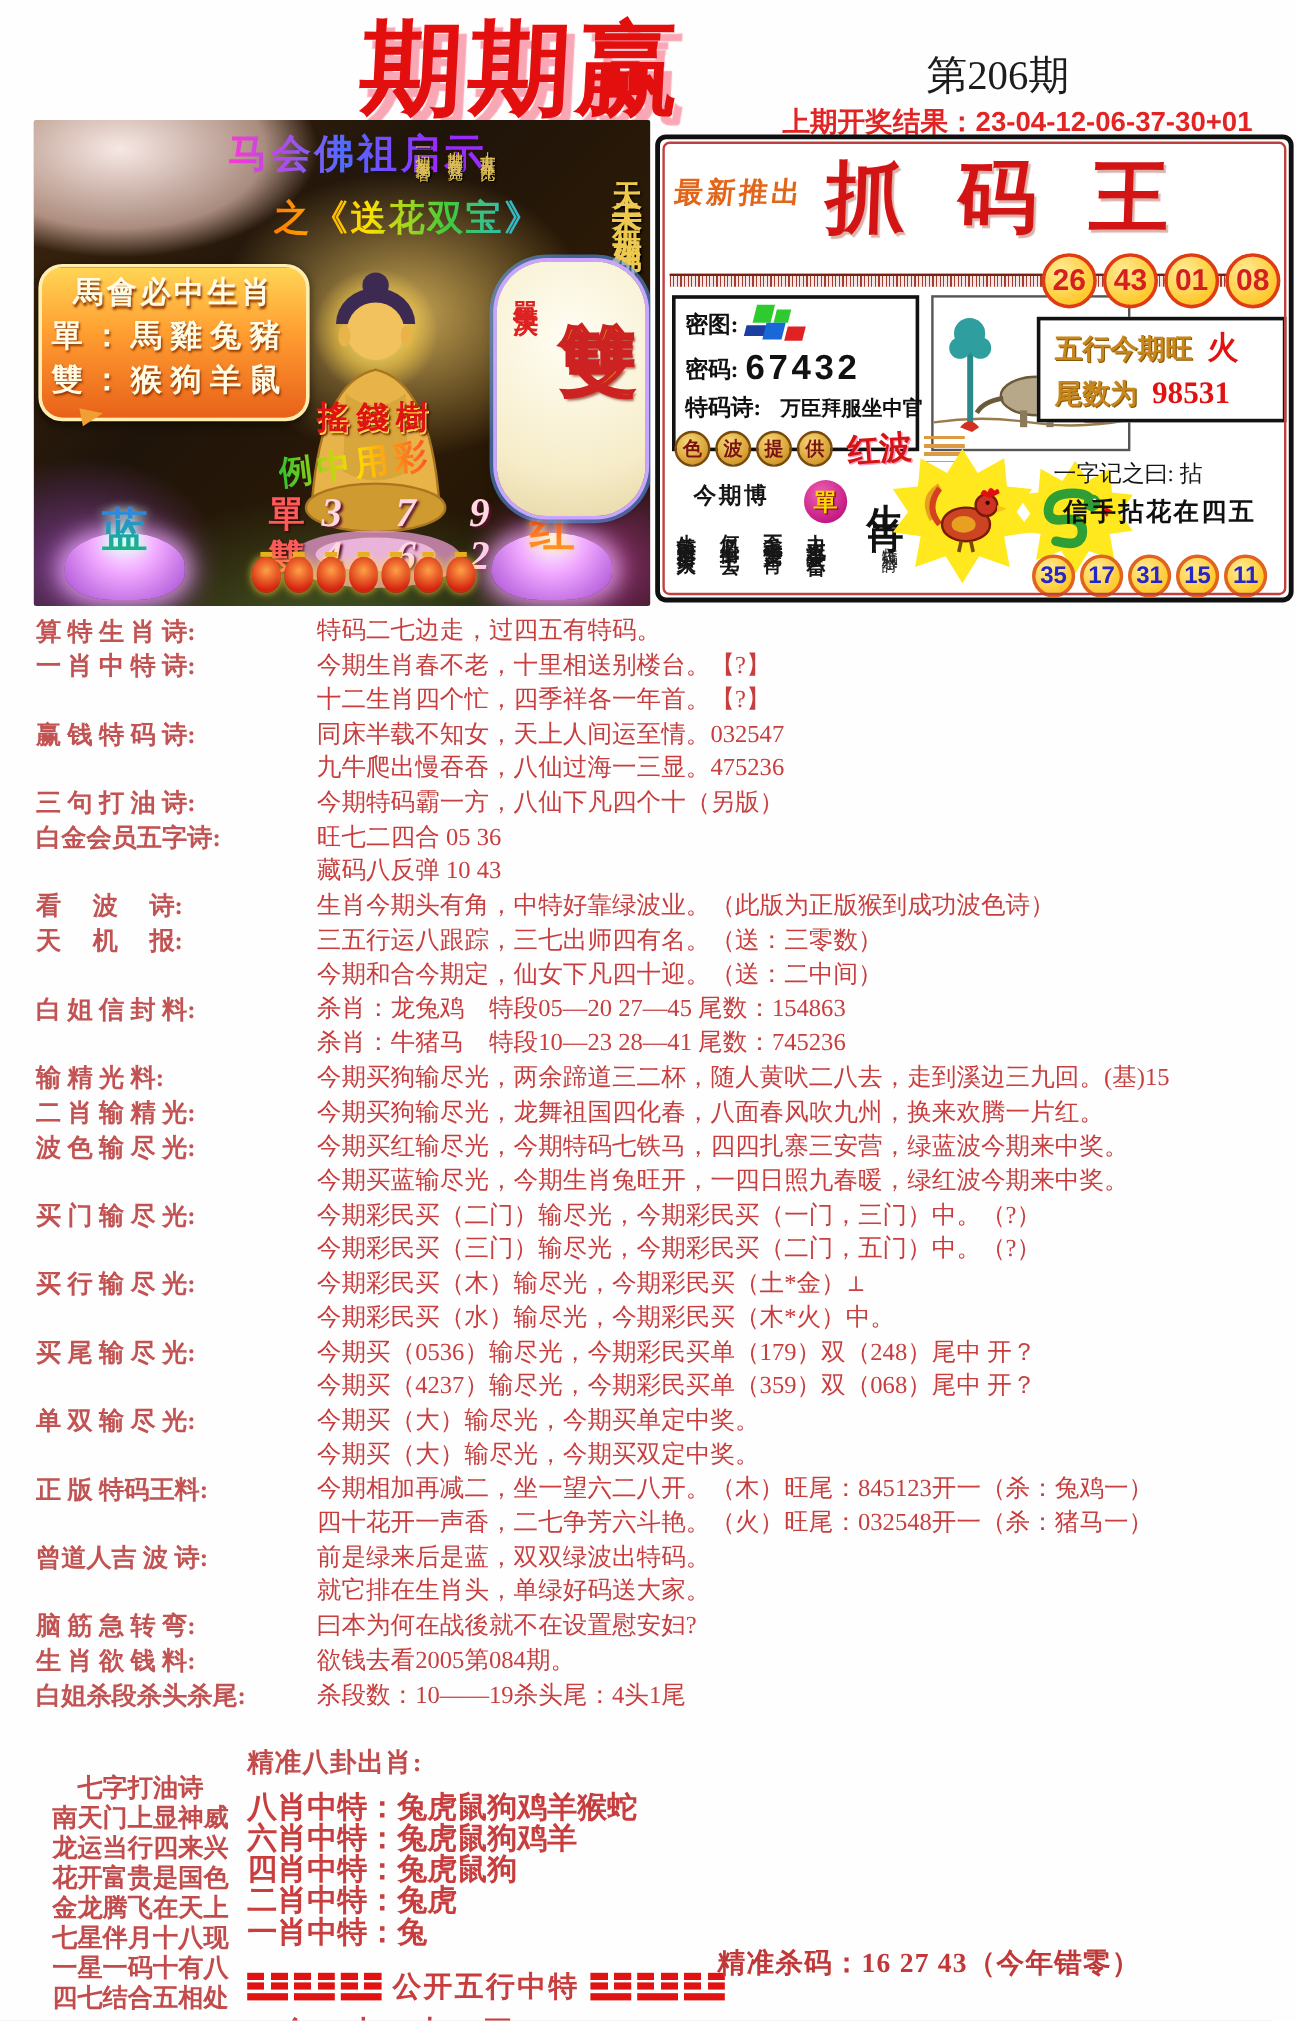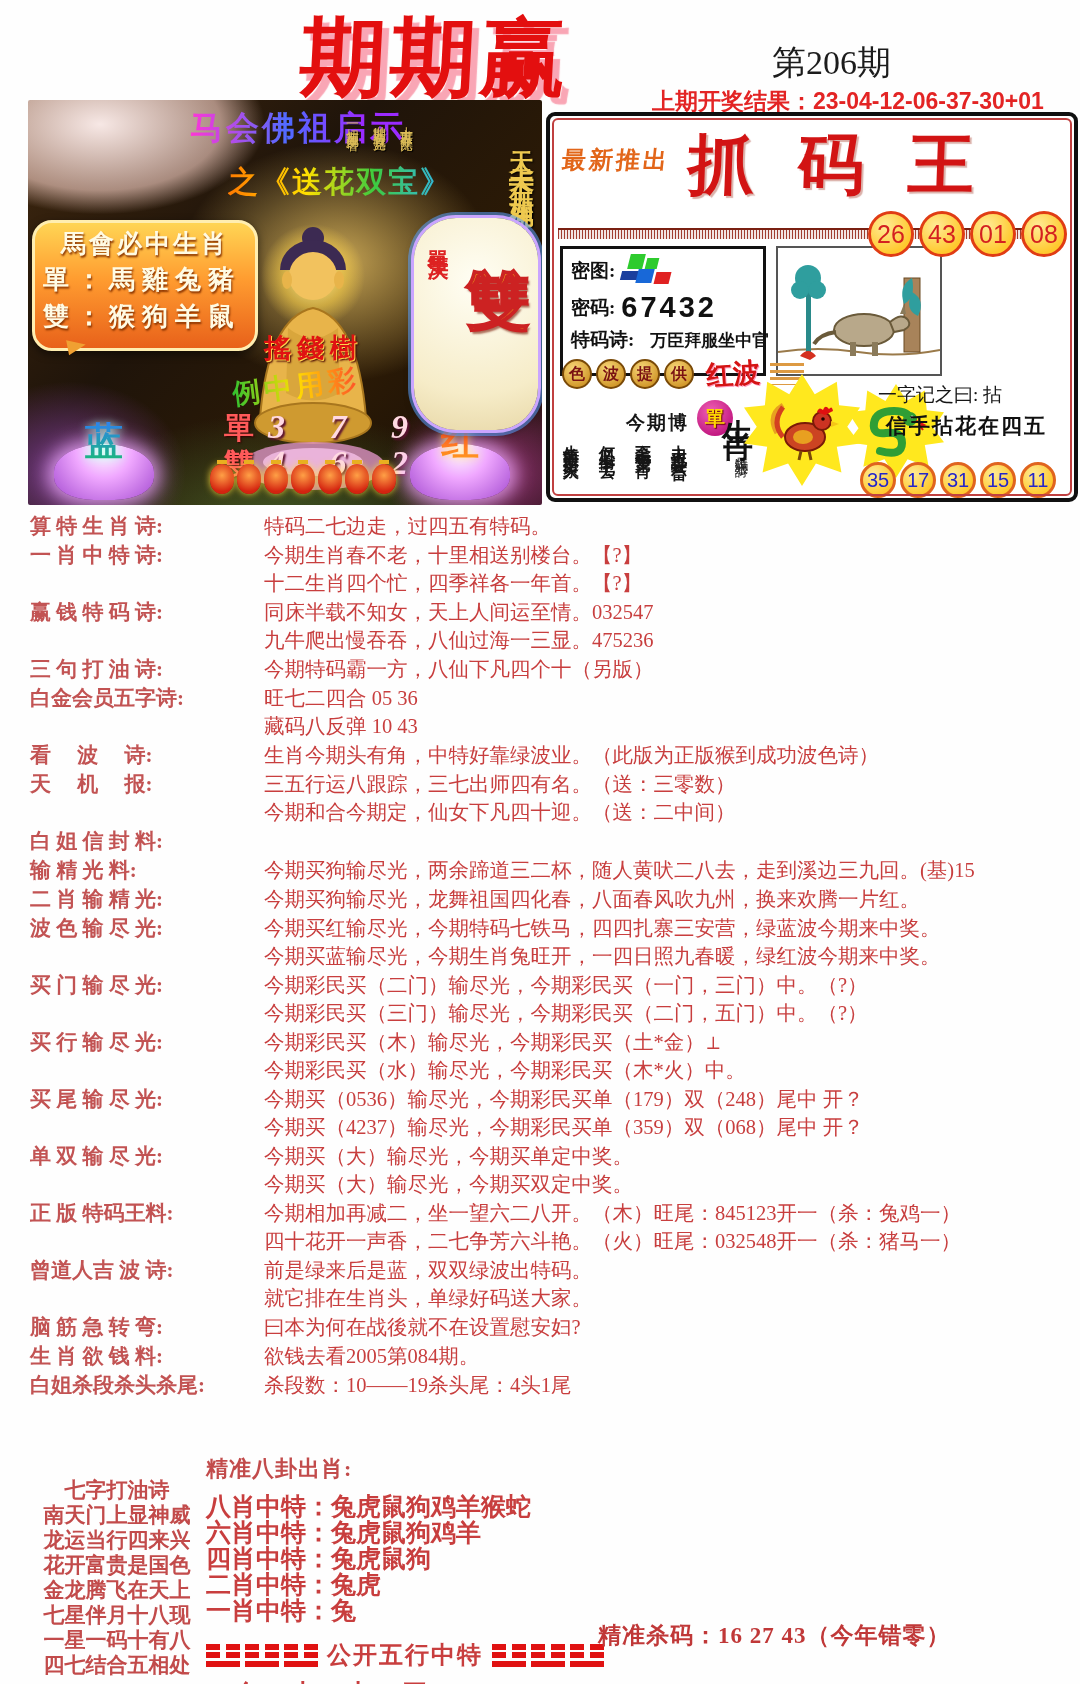--- a/index.html
+++ b/index.html
@@ -96,37 +96,37 @@
   .chart-icon{position:relative;width:52px;height:34px;}
   .chart-icon i{position:absolute;display:block;}
   .chart-icon .g1{left:8px;top:0;width:15px;height:15px;background:#2ecb2e;transform:skewX(-14deg);}
   .chart-icon .g2{left:25px;top:4px;width:12px;height:11px;background:#2ecb2e;transform:skewX(-14deg);}
   .chart-icon .b1{left:0px;top:17px;width:20px;height:9px;background:#1b3f9e;transform:skewX(-14deg);}
   .chart-icon .b2{left:16px;top:15px;width:16px;height:14px;background:#1868d8;transform:skewX(-14deg);}
   .chart-icon .r1{left:34px;top:18px;width:15px;height:12px;background:#e02222;transform:skewX(-14deg);}
   .art-box{left:226px;top:130px;width:166px;height:130px;border:2px solid #555;box-sizing:border-box;background:#fff;}
   .top-nums{left:318px;top:95px;display:flex;gap:5px;}
   .ball{border-radius:50%;display:flex;align-items:center;justify-content:center;
-    background:radial-gradient(circle at 35% 30%,#ffeb96,#ffc92e 72%);font-family:"Liberation Sans",sans-serif;font-weight:normal;}
+    background:radial-gradient(circle at 35% 30%,#ffeb96,#ffc92e 72%);font-family:"Liberation Sans",sans-serif;font-weight:bold;}
   .ball-big{width:46px;height:46px;border:3px solid #e03c14;color:#d42020;font-size:25px;box-sizing:border-box;}
   .ball-small{width:36px;height:36px;border:3px solid #e0641e;color:#2626c8;font-size:20px;box-sizing:border-box;}
   .wuxing-box{left:314px;top:148px;width:208px;height:88px;border:3px solid #121212;box-sizing:border-box;
     display:flex;flex-direction:column;justify-content:space-evenly;padding:0 12px;background:#fff;}
   .wx-line{white-space:nowrap;}
   .wx-gold{font-size:23px;font-weight:bold;color:#c8871e;text-shadow:1px 1px 0 #8a5a00;}
   .wx-red{font-size:26px;font-weight:bold;color:#e01212;margin-left:8px;}
   .sebo{left:12px;top:240px;display:flex;align-items:center;gap:4px;}
   .coin{width:30px;height:30px;border-radius:50%;border:2px solid #7a4a08;box-sizing:border-box;
     background:radial-gradient(circle at 38% 30%,#f8d87a,#cf9426 80%);color:#7a1212;font-size:16px;
     font-weight:bold;display:flex;align-items:center;justify-content:center;}
   .sebo-value{font-size:27px;font-weight:bold;color:#d41414;margin-left:8px;transform:rotate(-4deg);
     text-shadow:1px 1px 0 #f9b;}
   .stripes{width:34px;height:22px;margin-left:6px;
     background:repeating-linear-gradient(180deg,#dd9a42 0 3px,transparent 3px 7px);}
-  .jinqibo{left:28px;top:284px;display:flex;align-items:flex-end;gap:8px;margin-left:48px;}
+  .jinqibo{left:28px;top:284px;display:flex;align-items:flex-start;gap:29px;}
   .jinqibo-label{font-size:19px;font-weight:bold;color:#161616;letter-spacing:2px;}
   .dan-circle{width:36px;height:36px;border-radius:50%;background:radial-gradient(circle at 40% 32%,#ef61b4,#c0147e 78%);
     color:#ffd700;font-size:20px;font-weight:bold;display:flex;align-items:center;justify-content:center;
     text-shadow:1px 1px 1px #600;}
   .cols{left:10px;top:316px;width:196px;height:72px;display:flex;gap:15px;overflow:hidden;}
   .col{writing-mode:vertical-rl;text-orientation:upright;font-size:16px;font-weight:bold;color:#161616;letter-spacing:3px;}
   .tagcol{writing-mode:vertical-rl;text-orientation:upright;font-size:13px;color:#222;padding-top:12px;letter-spacing:2px;}
   .shengxiao{left:166px;top:278px;font-size:31px;font-weight:bold;color:#111;letter-spacing:12px;}
   .burst{clip-path:polygon(50% 0%,61% 18%,80% 7%,82% 28%,100% 30%,89% 47%,100% 62%,80% 65%,84% 88%,62% 80%,50% 100%,38% 80%,16% 88%,20% 65%,0% 62%,11% 47%,0% 30%,18% 28%,20% 7%,39% 18%);
     background:#ffe81e;display:flex;align-items:center;justify-content:center;}
@@ -291,20 +291,30 @@
     </div>
 
     <div class="abs top-nums">
 
     <div class="ball ball-big">26</div>
         <div class="ball ball-big">43</div>
         <div class="ball ball-big">01</div>
         <div class="ball ball-big">08</div>
       </div>
 
+    <div class="abs wuxing-box">
+      <div class="wx-line">
+        <span class="wx-gold">五行今期旺</span>
+        <span class="wx-red">火</span>
+      </div>
+      <div class="wx-line">
+        <span class="wx-gold">尾数为</span>
+        <span class="wx-red">98531</span>
+      </div>
+    </div>
 
     <div class="abs sebo">
       <span style="display:flex;gap:4px;">
 
       <span class="coin">色</span>
           <span class="coin">波</span>
           <span class="coin">提</span>
           <span class="coin">供</span>
         </span>
       <span class="sebo-value">红波</span>
@@ -412,20 +422,24 @@
       <div class="tip-row">
         <div class="tip-label">天　 机　 报:</div>
         <div class="tip-lines">
           <div>三五行运八跟踪，三七出师四有名。（送：三零数）</div>
           <div>今期和合今期定，仙女下凡四十迎。（送：二中间）</div>
         </div>
       </div>
 
       <div class="tip-row">
         <div class="tip-label">白 姐 信 封 料:</div>
+        <div class="tip-lines">
+          <div>杀肖：龙兔鸡　特段05—20 27—45 尾数：154863</div>
+          <div>杀肖：牛猪马　特段10—23 28—41 尾数：745236</div>
+        </div>
       </div>
 
       <div class="tip-row">
         <div class="tip-label">输 精 光 料:</div>
         <div class="tip-lines">
           <div>今期买狗输尽光，两余蹄道三二杯，随人黄吠二八去，走到溪边三九回。(基)15</div>
         </div>
       </div>
 
       <div class="tip-row">

